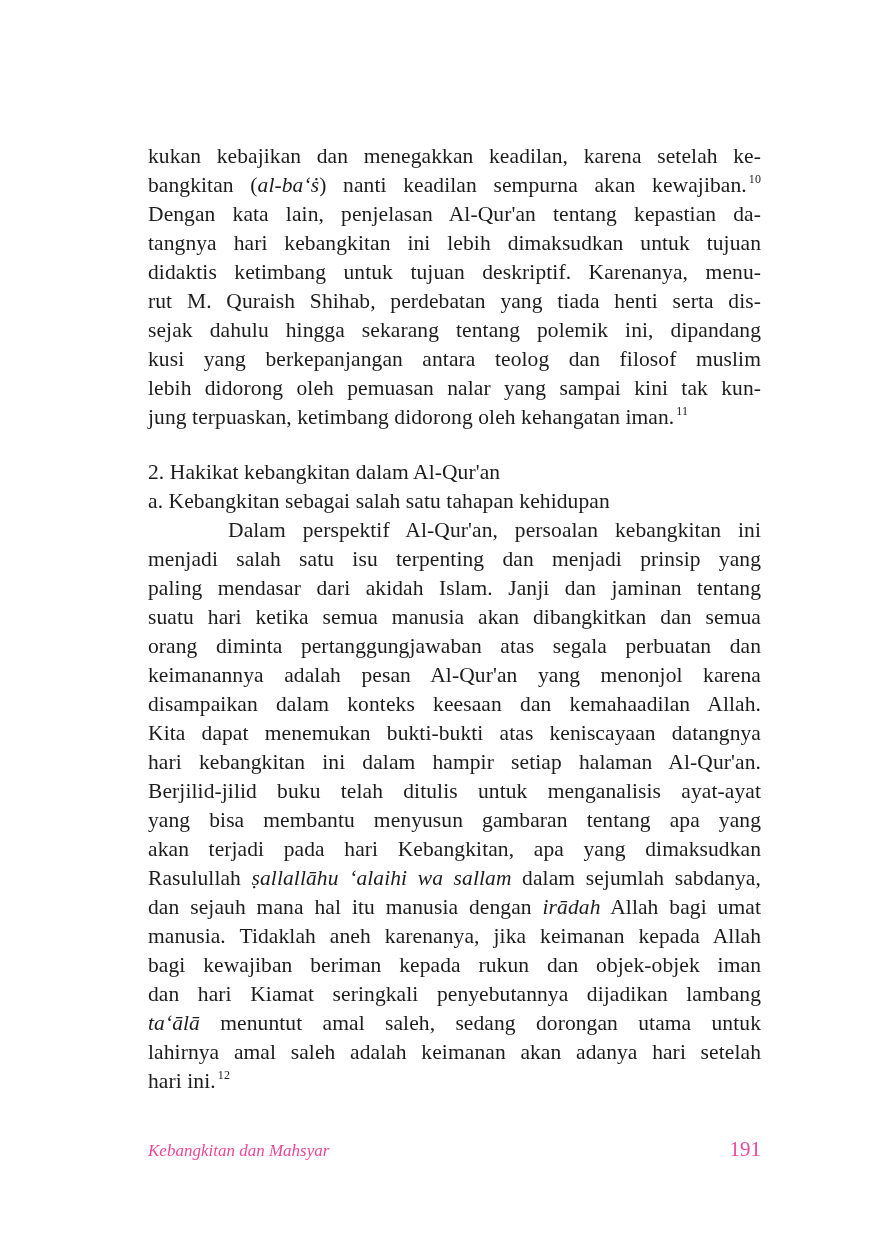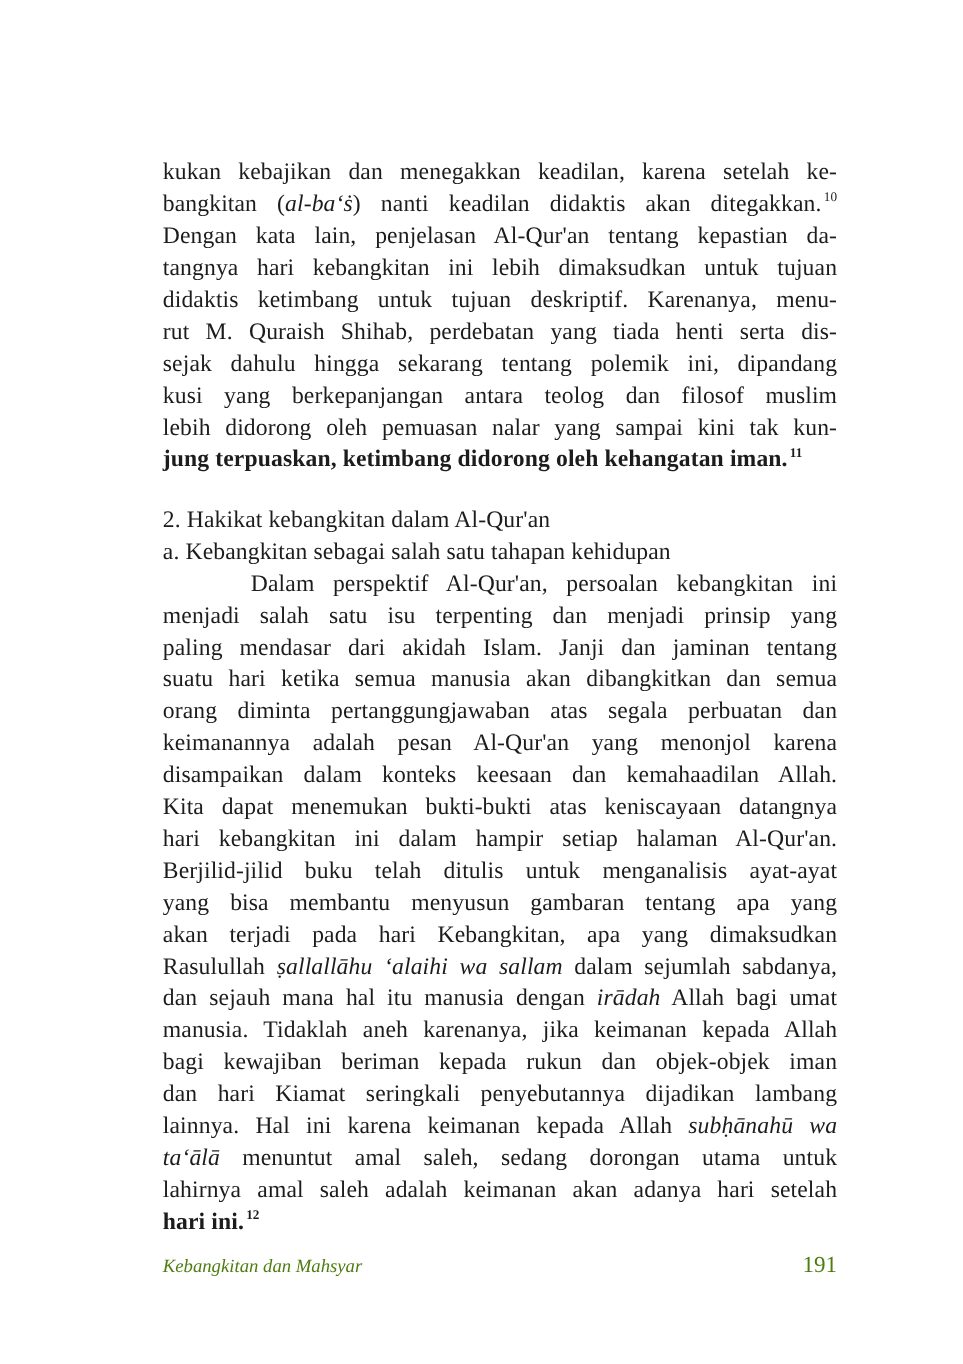--- a/index.html
+++ b/index.html
@@ -7,41 +7,41 @@
   .page { position: absolute; left: 17px; top: 0; width: 875px; height: 876px; background: #ffffff; }
   .body-text {
     position: absolute; left: 131px; top: 142px; width: 613px;
     font-family: "Liberation Serif", "DejaVu Serif", serif;
     font-size: 21.5px; color: #1c1c1c; letter-spacing: 0.1px;
   }
   .line {
     display: block; height: 29px; line-height: 29px;
     text-align: justify; text-align-last: justify; white-space: nowrap;
   }
-  .line.last { text-align-last: left; font-weight: bold; }
+  .line.last { text-align-last: left; }
   .line.indent { padding-left: 80px; }
   .gap { display: block; height: 26px; }
   sup { font-size: 12px; line-height: 0; vertical-align: 9px; margin-left: 2px; margin-top: 12px; }
   i { font-style: italic; }
   .heading { text-align: center; text-align-last: left; }
   .footer {
     position: absolute; left: 131px; top: 1137px; width: 613px; height: 28px;
-    font-family: "Liberation Serif", "DejaVu Serif", serif; color: #4d7c0f;
+    font-family: "Liberation Serif", "DejaVu Serif", serif; color: #ec4899;
   }
   .footer-title { position: absolute; left: 0; top: 4px; font-style: italic; font-size: 17px; }
   .footer-page { position: absolute; right: 0; top: 0; font-size: 21px; }
 </style>
 </head>
 <body>
 
 <div class="page">
   <div class="body-text">
     <div>
       <span class="line">kukan kebajikan dan menegakkan keadilan, karena setelah ke-</span>
-      <span class="line"><span>bangkitan (</span><i>al-ba‘ṡ</i><span>) nanti keadilan didaktis akan ditegakkan.</span><sup>10</sup></span>
+      <span class="line"><span>bangkitan (</span><i>al-ba‘ṡ</i><span>) nanti keadilan sempurna akan kewajiban.</span><sup>10</sup></span>
       <span class="line">Dengan kata lain, penjelasan Al-Qur'an tentang kepastian da-</span>
       <span class="line">tangnya hari kebangkitan ini lebih dimaksudkan untuk tujuan</span>
       <span class="line">didaktis ketimbang untuk tujuan deskriptif. Karenanya, menu-</span>
       <span class="line">rut M. Quraish Shihab, perdebatan yang tiada henti serta dis-</span>
       <span class="line">sejak dahulu hingga sekarang tentang polemik ini, dipandang</span>
       <span class="line">kusi yang berkepanjangan antara teolog dan filosof muslim</span>
       <span class="line">lebih didorong oleh pemuasan nalar yang sampai kini tak kun-</span>
       <span class="line last"><span>jung terpuaskan, ketimbang didorong oleh kehangatan iman.</span><sup>11</sup></span>
     </div>
 
@@ -61,21 +61,20 @@
       <span class="line">Kita dapat menemukan bukti-bukti atas keniscayaan datangnya</span>
       <span class="line">hari kebangkitan ini dalam hampir setiap halaman Al-Qur'an.</span>
       <span class="line">Berjilid-jilid buku telah ditulis untuk menganalisis ayat-ayat</span>
       <span class="line">yang bisa membantu menyusun gambaran tentang apa yang</span>
       <span class="line">akan terjadi pada hari Kebangkitan, apa yang dimaksudkan</span>
       <span class="line"><span>Rasulullah </span><i>ṣallallāhu ‘alaihi wa sallam</i><span> dalam sejumlah sabdanya,</span></span>
       <span class="line"><span>dan sejauh mana hal itu manusia dengan </span><i>irādah</i><span> Allah bagi umat</span></span>
       <span class="line">manusia. Tidaklah aneh karenanya, jika keimanan kepada Allah</span>
       <span class="line">bagi kewajiban beriman kepada rukun dan objek-objek iman</span>
       <span class="line">dan hari Kiamat seringkali penyebutannya dijadikan lambang</span>
-      <span class="line"><span>lainnya. Hal ini karena keimanan kepada Allah </span><i>subḥānahū wa</i></span>
       <span class="line"><i>ta‘ālā</i><span> menuntut amal saleh, sedang dorongan utama untuk</span></span>
       <span class="line">lahirnya amal saleh adalah keimanan akan adanya hari setelah</span>
       <span class="line last"><span>hari ini.</span><sup>12</sup></span>
     </div>
   </div>
 
   <div class="footer">
     <span class="footer-title">Kebangkitan dan Mahsyar</span>
     <span class="footer-page">191</span>
   </div>

